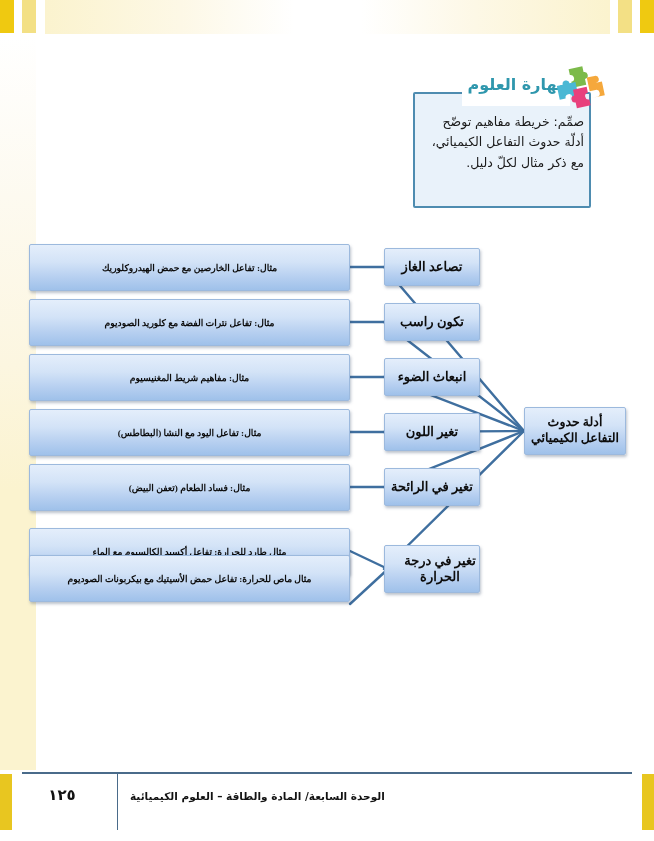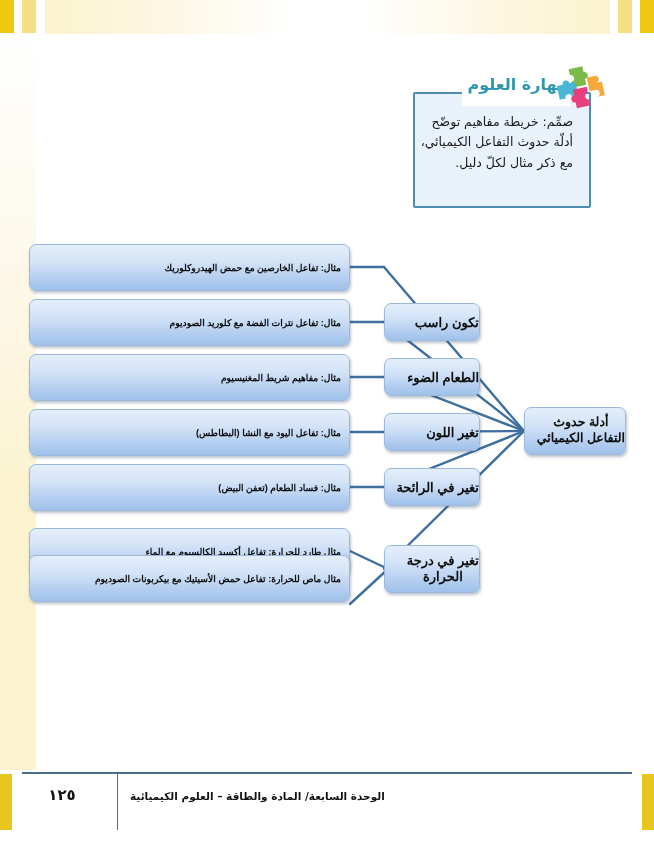--- a/index.html
+++ b/index.html
@@ -44,21 +44,21 @@
     top: 92px;
     width: 178px;
     height: 116px;
     background: #e9f2fa;
     border: 2px solid #4e8cb0;
     border-radius: 2px;
     box-sizing: border-box;
   }
   .callout-body {
     position: absolute;
-    left: 413px;
+    left: 424px;
     top: 112px;
     width: 170px;
     text-align: right;
     direction: rtl;
     padding: 0 10px 0 6px;
     box-sizing: border-box;
     font-family: "DejaVu Sans", sans-serif;
     font-size: 12.5px;
     line-height: 1.62;
     color: #1a1a1a;
@@ -105,29 +105,30 @@
     top: 0;
     width: 654px;
     height: 841px;
     pointer-events: none;
   }
 
   .node {
     position: absolute;
     box-sizing: border-box;
     border: 1px solid #9cb9dd;
-    border-radius: 7px;
+    border-radius: 2px;
     background: linear-gradient(180deg, #e4eefb 0%, #d3e3f7 38%, #b6cff0 72%, #9fc1ea 100%);
     box-shadow: 1px 2px 3px rgba(60,80,110,0.35);
     display: flex;
     align-items: center;
+    justify-content: center;
     text-align: center;
     direction: rtl;
     color: #0d0d0d;
-    font-family: Liberation Sans, sans-serif;
+    font-family: Liberation Serif, serif;
   }
 
   
   .node.evidence {
     left: 384px;
     width: 96px;
     height: 38px;
     font-size: 13px;
     font-weight: bold;
   }
@@ -265,27 +266,30 @@
       <line x1="350" y1="322" x2="384" y2="322"></line>
       <line x1="350" y1="377" x2="384" y2="377"></line>
       <line x1="350" y1="432" x2="384" y2="432"></line>
       <line x1="350" y1="487" x2="384" y2="487"></line>
 
       <line x1="350" y1="551" x2="388" y2="569"></line>
       <line x1="350" y1="604" x2="388" y2="569"></line>
     </g>
   </svg>
 
+  <div class="node evidence" style="top:248px">
+    <span>تصاعد الغاز</span>
+  </div>
 
   <div class="node evidence" style="top:303px">
     <span>تكون راسب</span>
   </div>
 
   <div class="node evidence" style="top:358px">
-    <span>الطعام الضوء</span>
+    <span>انبعاث الضوء</span>
   </div>
 
   <div class="node evidence" style="top:413px">
     <span>تغير اللون</span>
   </div>
 
   <div class="node evidence" style="top:468px">
     <span>تغير في الرائحة</span>
   </div>
 

